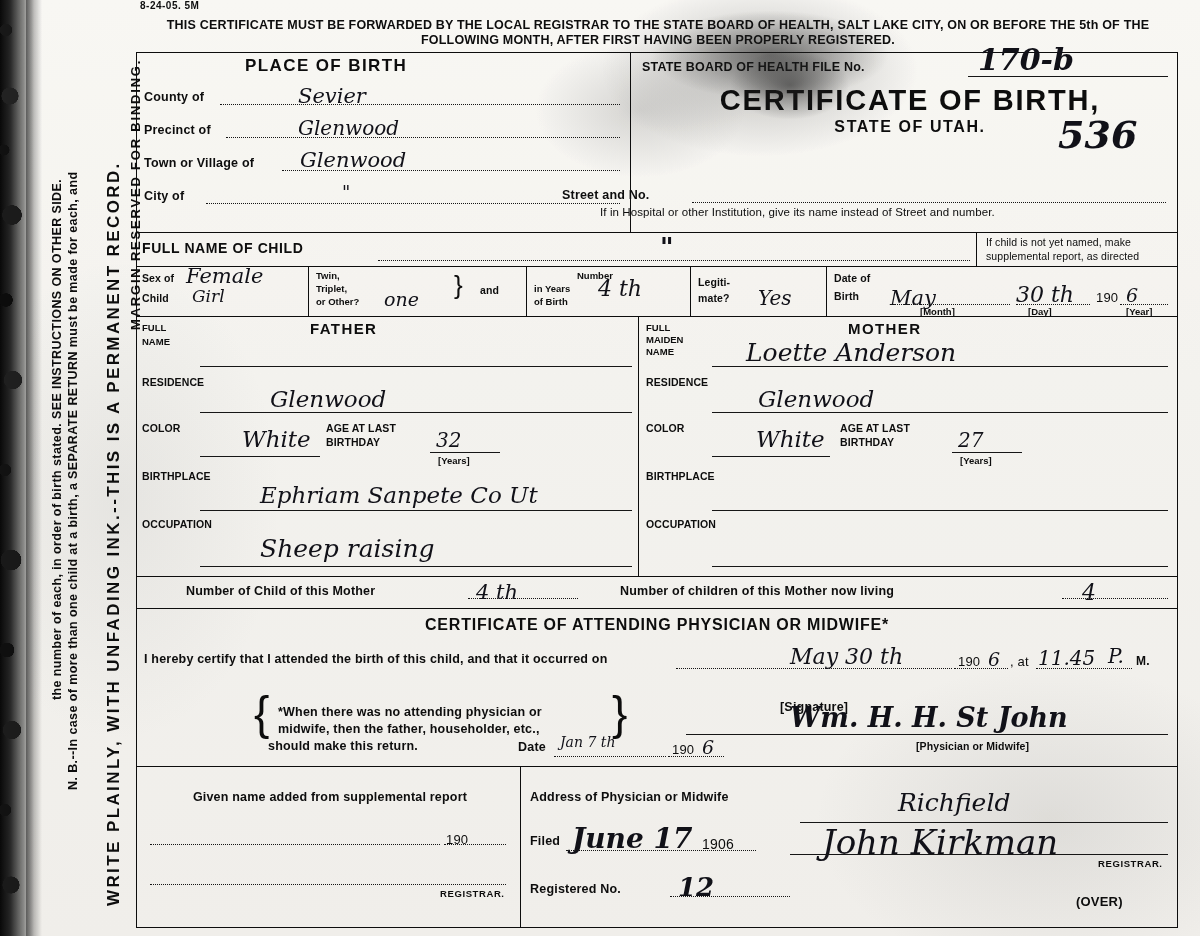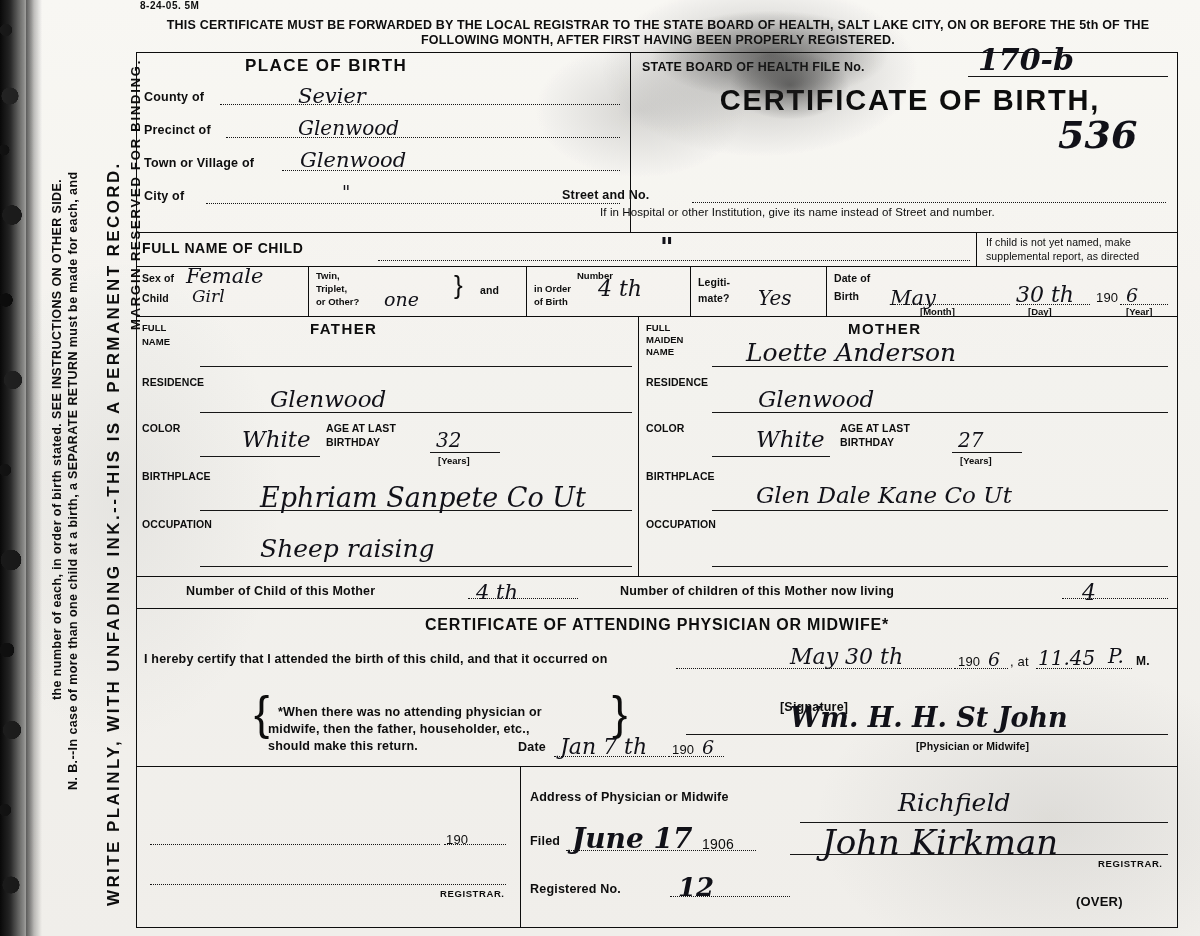--- a/index.html
+++ b/index.html
@@ -156,20 +156,21 @@
 
     <div class="lbl" style="left:14px; top:189px;">City of</div>
     <div class="dots" style="left:76px; top:203px; width:414px;"></div>
     <div class="hw" style="left:212px; top:182px; font-size:18px;">"</div>
 
     <div class="lbl" style="left:512px; top:60px; font-size:12.5px;">STATE BOARD OF HEALTH FILE No.</div>
     <div class="sld" style="left:838px; top:76px; width:200px;"></div>
     <div class="hw b" style="left:848px; top:42px; font-size:30px;">170-b</div>
 
     <div class="hdr" style="left:520px; top:84px; font-size:29px; width:520px; text-align:center; letter-spacing:1.8px;">CERTIFICATE OF BIRTH,</div>
+    <div class="hdr" style="left:520px; top:118px; font-size:16px; width:520px; text-align:center; letter-spacing:1.6px;">STATE OF UTAH.</div>
     <div class="hw b" style="left:928px; top:112px; font-size:38px;">536</div>
 
     <div class="lbl" style="left:432px; top:188px;">Street and No.</div>
     <div class="dots" style="left:562px; top:202px; width:474px;"></div>
     <div class="lbl-sm" style="left:470px; top:206px; font-weight:normal; font-size:11.5px;">If in Hospital or other Institution, give its name instead of Street and number.</div>
 
     <div class="hl" style="left:6px; top:232px; width:1042px;"></div>
     <div class="lbl" style="left:12px; top:240px; font-size:14px; letter-spacing:0.6px;">FULL NAME OF CHILD</div>
     <div class="dots" style="left:248px; top:260px; width:592px;"></div>
     <div class="hw b" style="left:530px; top:232px; font-size:26px;">"</div>
@@ -191,21 +192,21 @@
     <div class="hw" style="left:62px; top:286px; font-size:17px;">Girl</div>
 
     <div class="lbl-xs" style="left:186px; top:270px;">Twin,</div>
     <div class="lbl-xs" style="left:186px; top:283px;">Triplet,</div>
     <div class="lbl-xs" style="left:186px; top:296px;">or Other?</div>
     <div class="hw" style="left:254px; top:288px; font-size:19px;">one</div>
     <div style="position:absolute; left:324px; top:270px; font-size:26px;">}</div>
     <div class="lbl-sm" style="left:350px; top:284px;">and</div>
 
     <div class="lbl-xs" style="left:404px; top:270px;padding-left:43px;">Number</div>
-    <div class="lbl-xs" style="left:404px; top:283px;">in Order</div>
+    <div class="lbl-xs" style="left:404px; top:283px;">in Years</div>
     <div class="lbl-xs" style="left:404px; top:296px;">of Birth</div>
     <div class="hw" style="left:468px; top:276px; font-size:22px;">4 th</div>
 
     <div class="lbl-sm" style="left:568px; top:276px;">Legiti-</div>
     <div class="lbl-sm" style="left:568px; top:292px;">mate?</div>
     <div class="hw" style="left:628px; top:286px; font-size:20px;">Yes</div>
 
     <div class="lbl-sm" style="left:704px; top:272px;">Date of</div>
     <div class="lbl-sm" style="left:704px; top:290px;">Birth</div>
     <div class="hw" style="left:760px; top:286px; font-size:21px;">May</div>
@@ -256,25 +257,24 @@
     <div class="lbl-sm" style="left:710px; top:422px;">AGE AT LAST</div>
     <div class="lbl-sm" style="left:710px; top:436px;">BIRTHDAY</div>
     <div class="sld" style="left:582px; top:456px; width:118px;"></div>
     <div class="sld" style="left:822px; top:452px; width:70px;"></div>
     <div class="hw" style="left:626px; top:426px; font-size:23px;">White</div>
     <div class="hw" style="left:828px; top:428px; font-size:20px;">27</div>
     <div class="lbl-xs" style="left:830px; top:455px;">[Years]</div>
 
     <div class="lbl-sm" style="left:12px; top:470px;">BIRTHPLACE</div>
     <div class="sld" style="left:70px; top:510px; width:432px;"></div>
-    <div class="hw" style="left:130px; top:482px; font-size:27px;">Ephriam Sanpete Co Ut</div>
+    <div class="hw" style="left:130px; top:482px; font-size:23px;">Ephriam Sanpete Co Ut</div>
 
     <div class="lbl-sm" style="left:516px; top:470px;">BIRTHPLACE</div>
     <div class="sld" style="left:582px; top:510px; width:456px;"></div>
-    <div class="hw" style="left:626px; top:482px; font-size:23px;">Glen Dale Kane Co Ut</div>
 
     <div class="lbl-sm" style="left:12px; top:518px;">OCCUPATION</div>
     <div class="sld" style="left:70px; top:566px; width:432px;"></div>
     <div class="hw" style="left:130px; top:534px; font-size:25px;">Sheep raising</div>
 
     <div class="lbl-sm" style="left:516px; top:518px;">OCCUPATION</div>
     <div class="sld" style="left:582px; top:566px; width:456px;"></div>
 
     <div class="hl" style="left:6px; top:608px; width:1042px;"></div>
     <div class="lbl" style="left:56px; top:584px;">Number of Child of this Mother</div>
@@ -295,39 +295,40 @@
     <div class="dots" style="left:824px; top:668px; width:54px;"></div>
     <div class="lbl" style="left:880px; top:654px; font-weight:normal; font-size:13px;">, at</div>
     <div class="dots" style="left:906px; top:668px; width:96px;"></div>
     <div class="hw" style="left:908px; top:646px; font-size:20px;">11.45</div>
     <div class="hw" style="left:978px; top:644px; font-size:20px;">P.</div>
     <div class="lbl" style="left:1006px; top:654px; font-size:12px;">M.</div>
 
     <div style="position:absolute; left:124px; top:690px; font-size:46px; line-height:46px;">{</div>
     <div style="position:absolute; left:482px; top:690px; font-size:46px; line-height:46px;">}</div>
     <div class="lbl" style="left:148px; top:705px;">*When there was no attending physician or</div>
-    <div class="lbl" style="left:138px; top:722px;">midwife, then the father, householder, etc.,</div>
+    <div class="lbl" style="left:148px; top:722px;">midwife, then the father, householder, etc.,</div>
     <div class="lbl" style="left:138px; top:739px;">should make this return.</div>
 
     <div class="lbl" style="left:650px; top:700px;">[Signature]</div>
     <div class="sld" style="left:556px; top:734px; width:482px;"></div>
     <div class="hw b" style="left:660px; top:702px; font-size:27px;">Wm. H. H. St John</div>
 
     <div class="lbl" style="left:388px; top:740px;">Date</div>
     <div class="dots" style="left:424px; top:756px; width:112px;"></div>
-    <div class="hw" style="left:430px; top:734px; font-size:22px;">Jan 7 th</div>
+    <div class="hw" style="left:430px; top:734px; font-size:14px;">Jan 7 th</div>
     <div class="lbl" style="left:542px; top:742px; font-weight:normal; font-size:13px;">190</div>
     <div class="hw" style="left:572px; top:736px; font-size:19px;">6</div>
     <div class="dots" style="left:538px; top:756px; width:56px;"></div>
 
     <div class="lbl-sm" style="left:786px; top:740px;">[Physician or Midwife]</div>
 
     <div class="hl" style="left:6px; top:766px; width:1042px;"></div>
     <div class="vl" style="left:390px; top:766px; height:162px;"></div>
 
+    <div class="lbl" style="left:16px; top:790px; width:368px; text-align:center;">Given name added from supplemental report</div>
     <div class="dots" style="left:20px; top:844px; width:290px;"></div>
     <div class="lbl" style="left:316px; top:832px; font-weight:normal; font-size:13px;">190</div>
     <div class="dots" style="left:314px; top:844px; width:62px;"></div>
     <div class="dots" style="left:20px; top:884px; width:356px;"></div>
     <div class="lbl-xs" style="left:310px; top:888px; letter-spacing:0.6px;">REGISTRAR.</div>
 
     <div class="lbl" style="left:400px; top:790px;">Address of Physician or Midwife</div>
     <div class="sld" style="left:670px; top:822px; width:368px;"></div>
     <div class="hw" style="left:768px; top:788px; font-size:25px;">Richfield</div>
 

